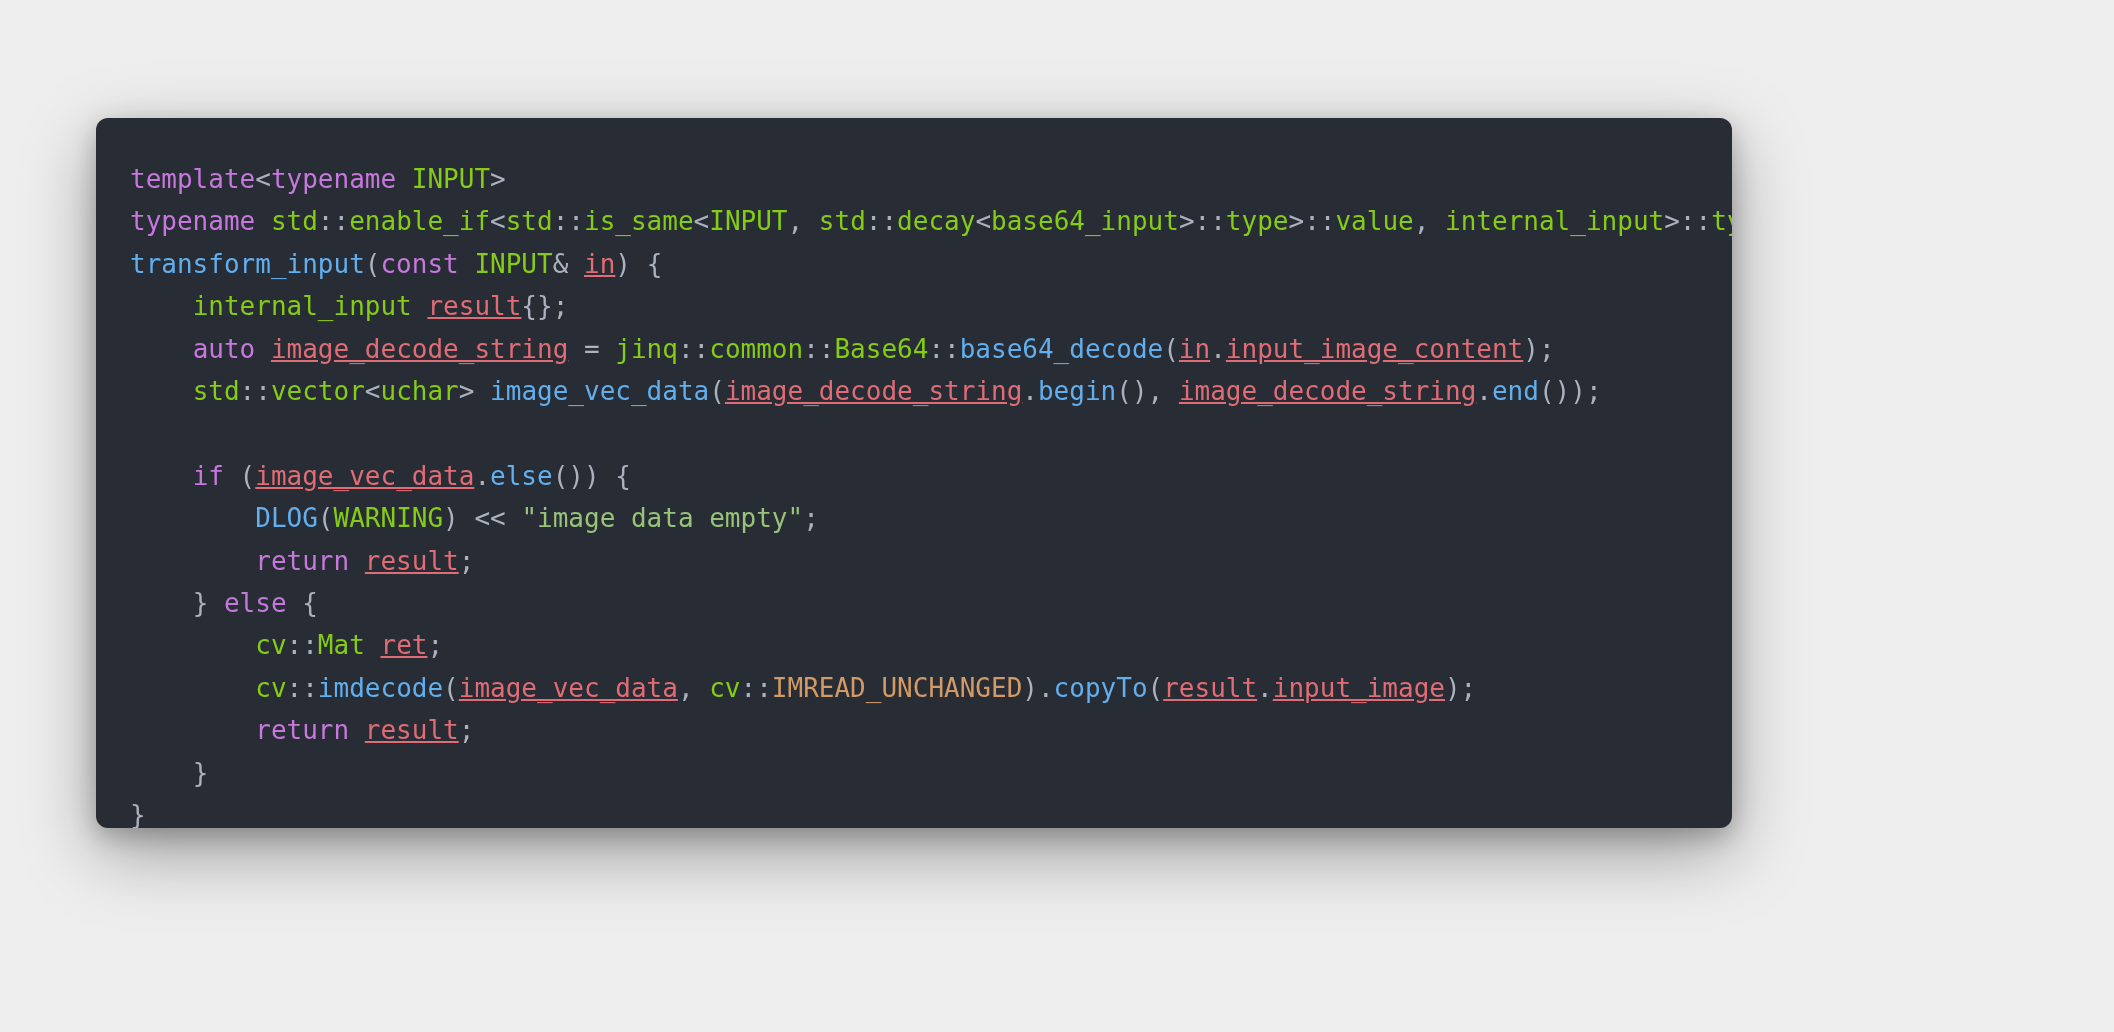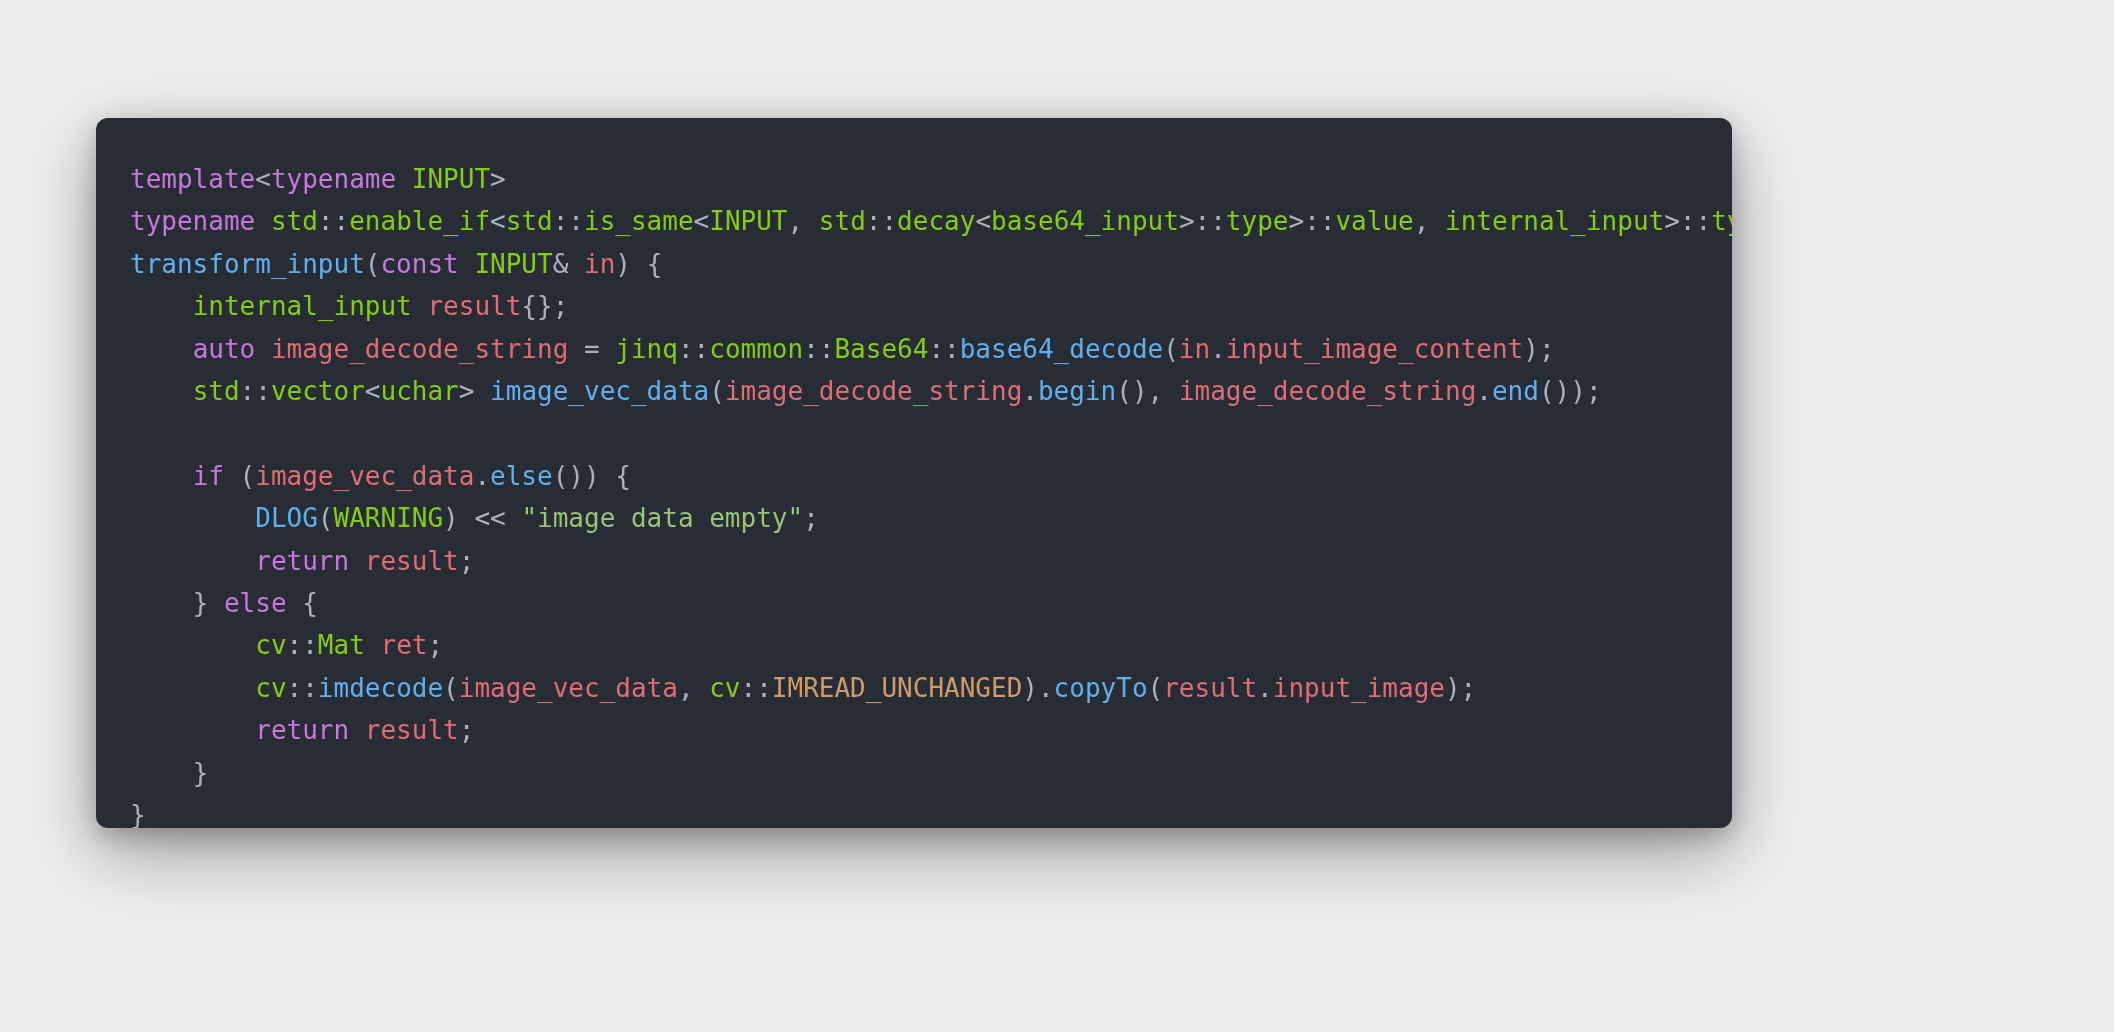--- a/index.html
+++ b/index.html
@@ -27,21 +27,21 @@
     margin: 0;
     font-family: "Consolas", "Menlo", "Monaco", monospace;
     font-size: 26px;
     line-height: 42.4px;
     color: #abb2bf;
     white-space: pre;
   }
   .kw    { color: #c678dd; } 
   .type  { color: #84cc16; } 
   .fn    { color: #61afef; margin-top: 20px; } 
-  .var   { color: #e06c75; } 
+  .var   { color: #e06c75; text-decoration: underline; } 
   .const { color: #d19a66; margin-top: 23px; } 
   .str   { color: #98c379; } 
   .pun   { color: #abb2bf; } 
 </style>
 </head>
 <body>
 
 <div class="card">
 <pre class="code"><span><span class="kw">template</span><span class="pun">&lt;</span><span class="kw">typename</span><span class="pun"> </span><span class="type">INPUT</span><span class="pun">&gt;</span></span>
 <span><span class="kw">typename</span><span class="pun"> </span><span class="type">std</span><span class="pun">::</span><span class="type">enable_if</span><span class="pun">&lt;</span><span class="type">std</span><span class="pun">::</span><span class="type">is_same</span><span class="pun">&lt;</span><span class="type">INPUT</span><span class="pun">, </span><span class="type">std</span><span class="pun">::</span><span class="type">decay</span><span class="pun">&lt;</span><span class="type">base64_input</span><span class="pun">&gt;</span><span class="pun">::</span><span class="type">type</span><span class="pun">&gt;</span><span class="pun">::</span><span class="type">value</span><span class="pun">, </span><span class="type">internal_input</span><span class="pun">&gt;</span><span class="pun">::</span><span class="type">type</span></span>

